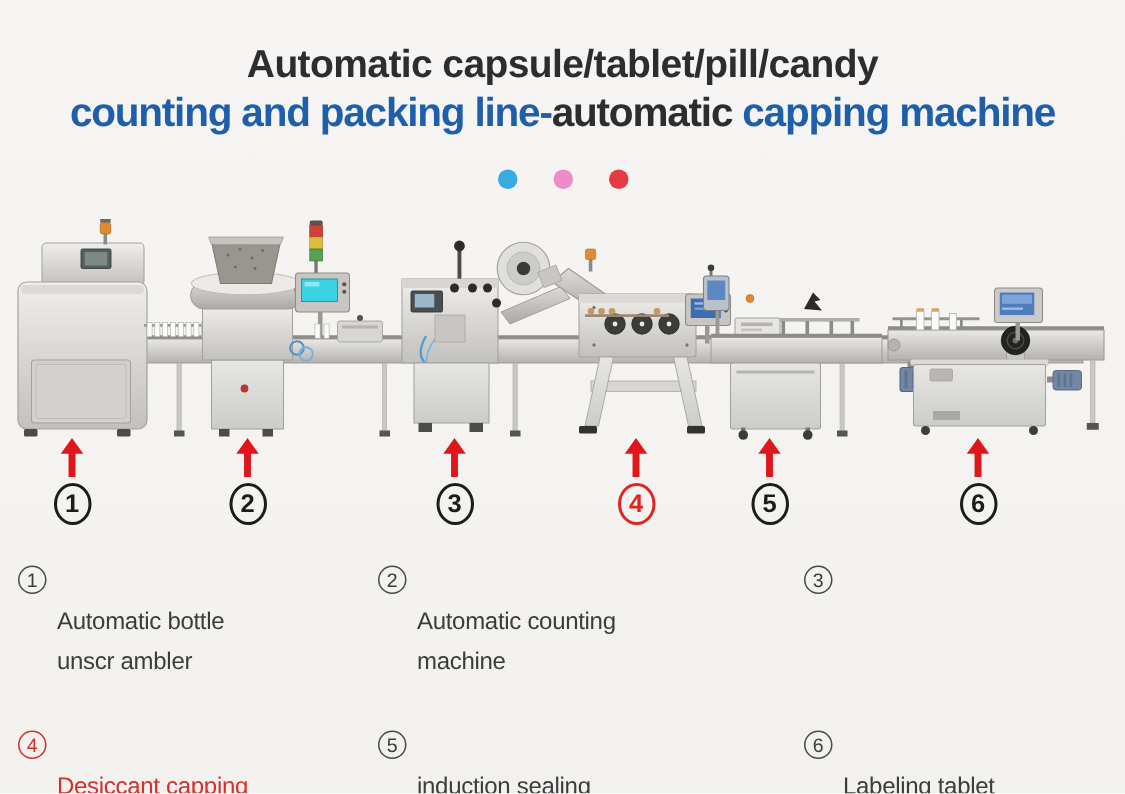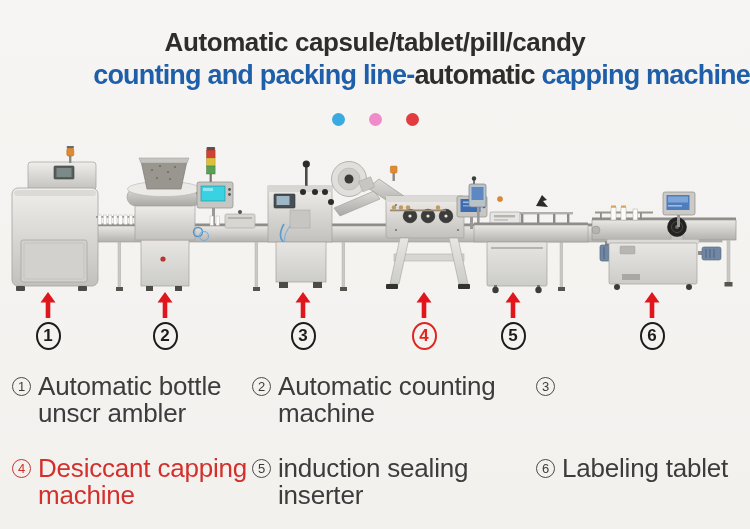--- a/index.html
+++ b/index.html
@@ -9,21 +9,21 @@
     font-family:"Liberation Sans", sans-serif;
   }
   
   .title-line1 {
     position:absolute; top:27px; left:0; width:750px; margin:0;
     text-align:center; font-size:26px; font-weight:700; letter-spacing:-0.4px;
     color:#2d2d2d;
   }
   .title-line2 {
     position:absolute; top:60px; left:0; width:750px; margin:0;
-    text-align:right; font-size:27px; font-weight:700; letter-spacing:-0.8px;
+    text-align:center; font-size:27px; font-weight:700; letter-spacing:-0.8px;
     color:#1f5fa9; white-space:nowrap;
   }
   .title-line2 .t-dark { color:#2d2d2d; }
   .dots {
     position:absolute; top:113px; left:0; width:750px;
     display:flex; justify-content:center; gap:24px;
   }
   .dot { width:13px; height:13px; border-radius:50%; background:#999; }
   
   .stage { position:absolute; top:146px; left:0; width:750px; height:150px; }
@@ -41,21 +41,21 @@
     position:absolute; top:373px; left:12px; width:730px;
     display:grid; grid-template-columns:240px 284px 1fr; row-gap:28px;
   }
   .litem { display:flex; align-items:flex-start; color:#3c3c3c; }
   .lnum {
     flex:0 0 auto; width:19px; height:19px; margin:4px 7px 0 0; box-sizing:border-box;
     border:1.5px solid #4a4a4a; border-radius:50%;
     display:flex; align-items:center; justify-content:center;
     font-size:13px; color:#3c3c3c;
   }
-  .ltext { font-size:26px; line-height:27px; white-space:pre-line; letter-spacing:-0.2px; }
+  .ltext { font-size:16px; line-height:27px; white-space:pre-line; letter-spacing:-0.2px;margin-top:28px; }
   .litem.red, .litem.red .ltext { color:#d3302c; }
   .litem.red .lnum { border-color:#d3302c; color:#d3302c; }
 </style>
 </head>
 <body>
 
 <div class="page">
 
   <h1 class="title-line1">Automatic capsule/tablet/pill/candy</h1>
   <h2 class="title-line2"><span style="color: rgb(31, 95, 169);">counting and packing line-</span><span class="t-dark" style="color: rgb(45, 45, 45);">automatic </span><span style="color: rgb(31, 95, 169);">capping machine</span></h2>

